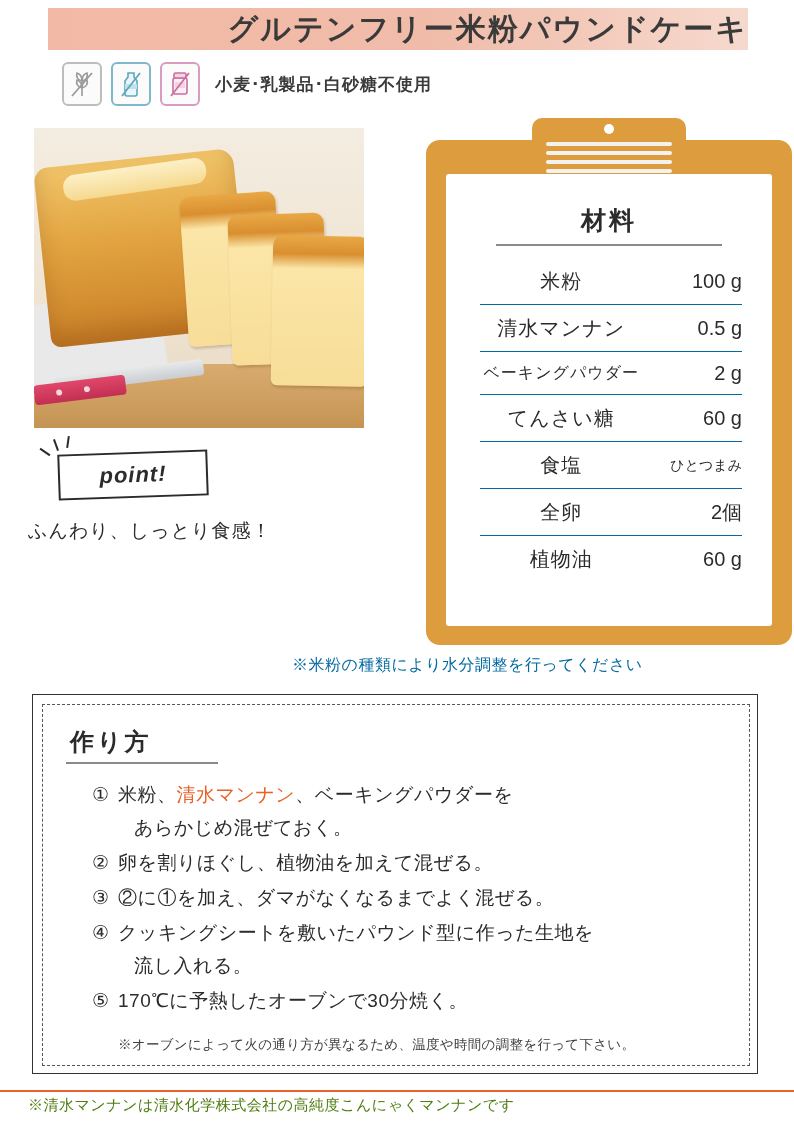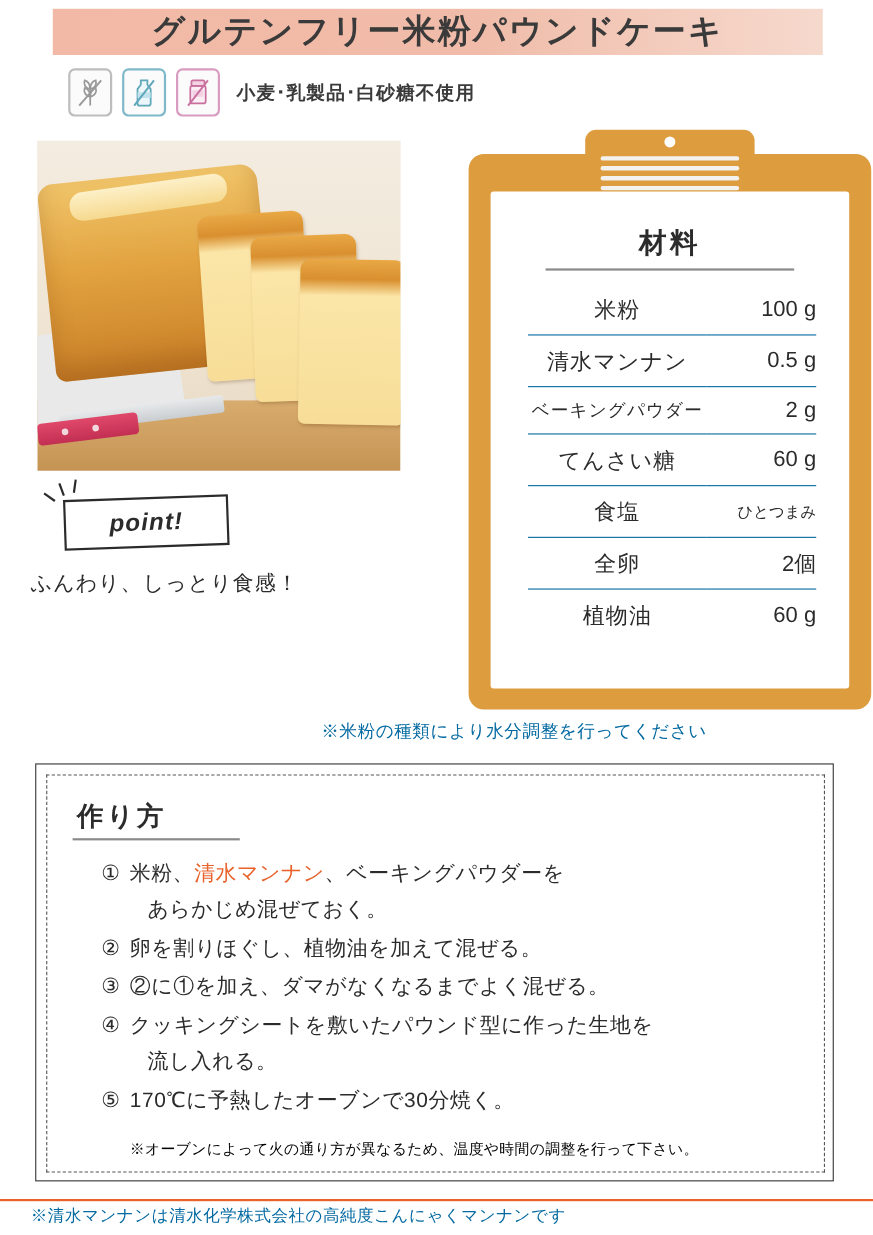--- a/index.html
+++ b/index.html
@@ -24,21 +24,21 @@
     position: absolute;
     left: 0; top: 0;
     width: 700px; height: 42px;
     background: linear-gradient(90deg, #f2b9a6 0%, #f0bca9 55%, #f6d9cd 100%);
   }
   .title-text {
     position: absolute;
     left: 0; top: 0;
     width: 700px; height: 42px;
     line-height: 42px;
-    text-align: center;
+    text-align: right;
     font-size: 30px;
     font-weight: bold;
     letter-spacing: 2px;
     color: #3a3a3a;
   }
 
   
   .badges {
     position: absolute;
     left: 62px; top: 62px;
@@ -299,36 +299,36 @@
     line-height: 33px;
     letter-spacing: 0.5px;
   }
   .step { position: relative; padding-left: 26px; margin-bottom: 2px; }
   .step .num { position: absolute; left: 0; top: 0; }
   .step .sub { display: block; padding-left: 16px; }
   .steps-footnote {
     position: absolute;
     left: 118px; top: 1036px;
     font-size: 13.5px;
-    color: #000000;
+    color: #404040;
     letter-spacing: 0.3px;
   }
 
   
   .bottom-rule {
     position: absolute;
     left: 0; top: 1090px;
     width: 794px; height: 2px;
     background: #e8622a;
   }
   .bottom-note {
     position: absolute;
     left: 28px; top: 1096px;
     font-size: 15px;
-    color: #0369a1;
+    color: #4d7c0f;
     letter-spacing: 0.5px;
   }
 </style>
 </head>
 <body>
 
 <div class="title-wrap">
   <div class="title-bg"></div>
   <div class="title-text">グルテンフリー米粉パウンドケーキ</div>
 </div>

